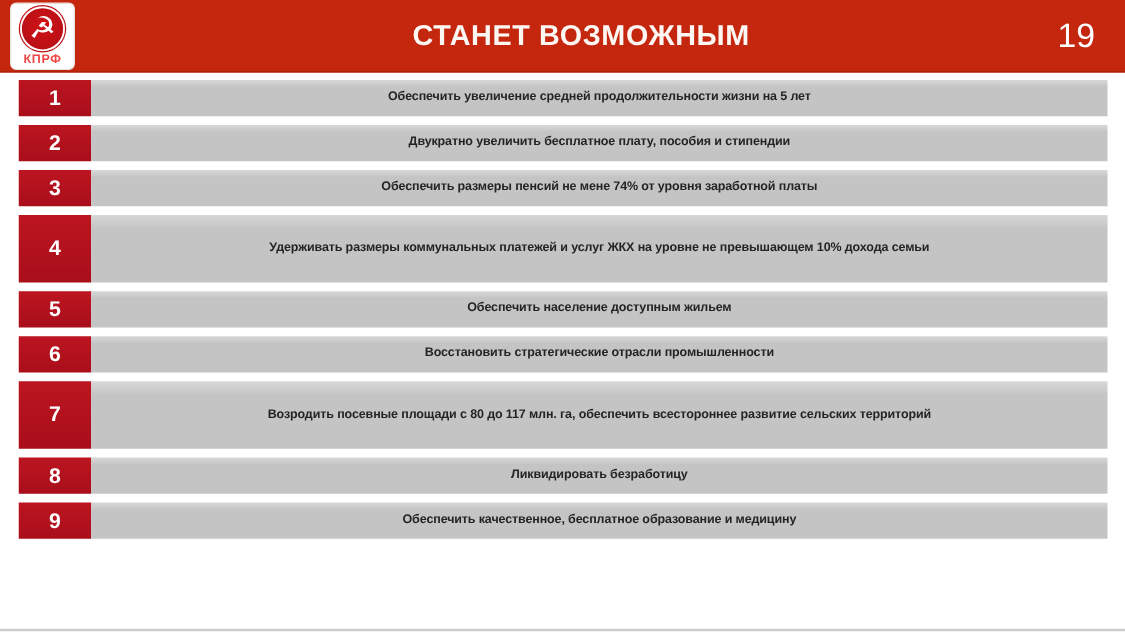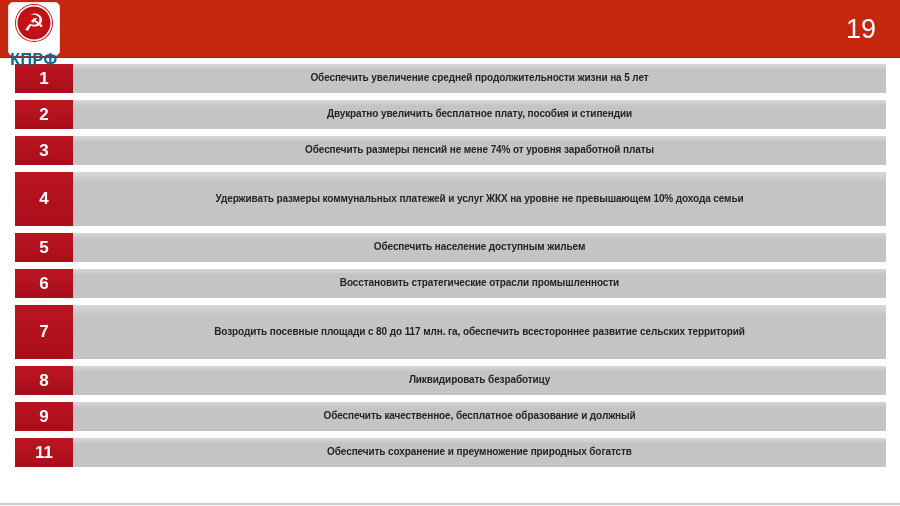--- a/index.html
+++ b/index.html
@@ -20,22 +20,22 @@
     display:flex;flex-direction:column;align-items:center;justify-content:flex-start;
     box-sizing:border-box;padding-top:2px;
   }
   .emblem{
     width:36px;height:36px;border-radius:50%;
     background:radial-gradient(circle at 50% 45%, #d01317 0%, #b80f16 70%);
     color:#ffffff;font-size:24px;line-height:36px;text-align:center;
     box-shadow:inset 0 0 0 1.5px #ffffff, 0 0 0 1px #c01015;
   }
   .logo-text{
-    color:#0369a1;font-weight:bold;font-size:16px;letter-spacing:0.5px;
-    margin-top:12px;line-height:14px;
+    color:#ef4444;font-weight:bold;font-size:10px;letter-spacing:0.5px;
+    margin-top:0px;line-height:14px;
   }
   .title{
     margin:0;color:#fdf7f3;font-size:23px;font-weight:bold;letter-spacing:0.5px;
     transform:translateX(15px);
   }
   .pagenum{
     position:absolute;right:24px;top:50%;transform:translateY(-50%);
     color:#ffffff;font-size:27px;font-weight:normal;
   }
 
@@ -68,20 +68,21 @@
 </head>
 <body>
 
 <div class="slide">
 
   <header class="header">
     <div class="logo">
       <div class="emblem">☭</div>
       <div class="logo-text">КПРФ</div>
     </div>
+    <h1 class="title">СТАНЕТ ВОЗМОЖНЫМ</h1>
     <div class="pagenum">19</div>
   </header>
 
   <main class="list">
   <div class="row">
     <div class="num">1</div>
     <div class="bar">
       <span class="txt">Обеспечить увеличение средней продолжительности жизни на 5 лет</span>
     </div>
   </div>
@@ -131,27 +132,21 @@
   <div class="row">
     <div class="num">8</div>
     <div class="bar">
       <span class="txt">Ликвидировать безработицу</span>
     </div>
   </div>
 
   <div class="row">
     <div class="num">9</div>
     <div class="bar">
-      <span class="txt">Обеспечить качественное, бесплатное образование и должный</span>
+      <span class="txt">Обеспечить качественное, бесплатное образование и медицину</span>
     </div>
   </div>
 
 
-  <div class="row">
-    <div class="num">11</div>
-    <div class="bar">
-      <span class="txt">Обеспечить сохранение и преумножение природных богатств</span>
-    </div>
-  </div>
 </main>
 
   <div class="bottom-edge"></div>
 </div>
 
 </body></html>

